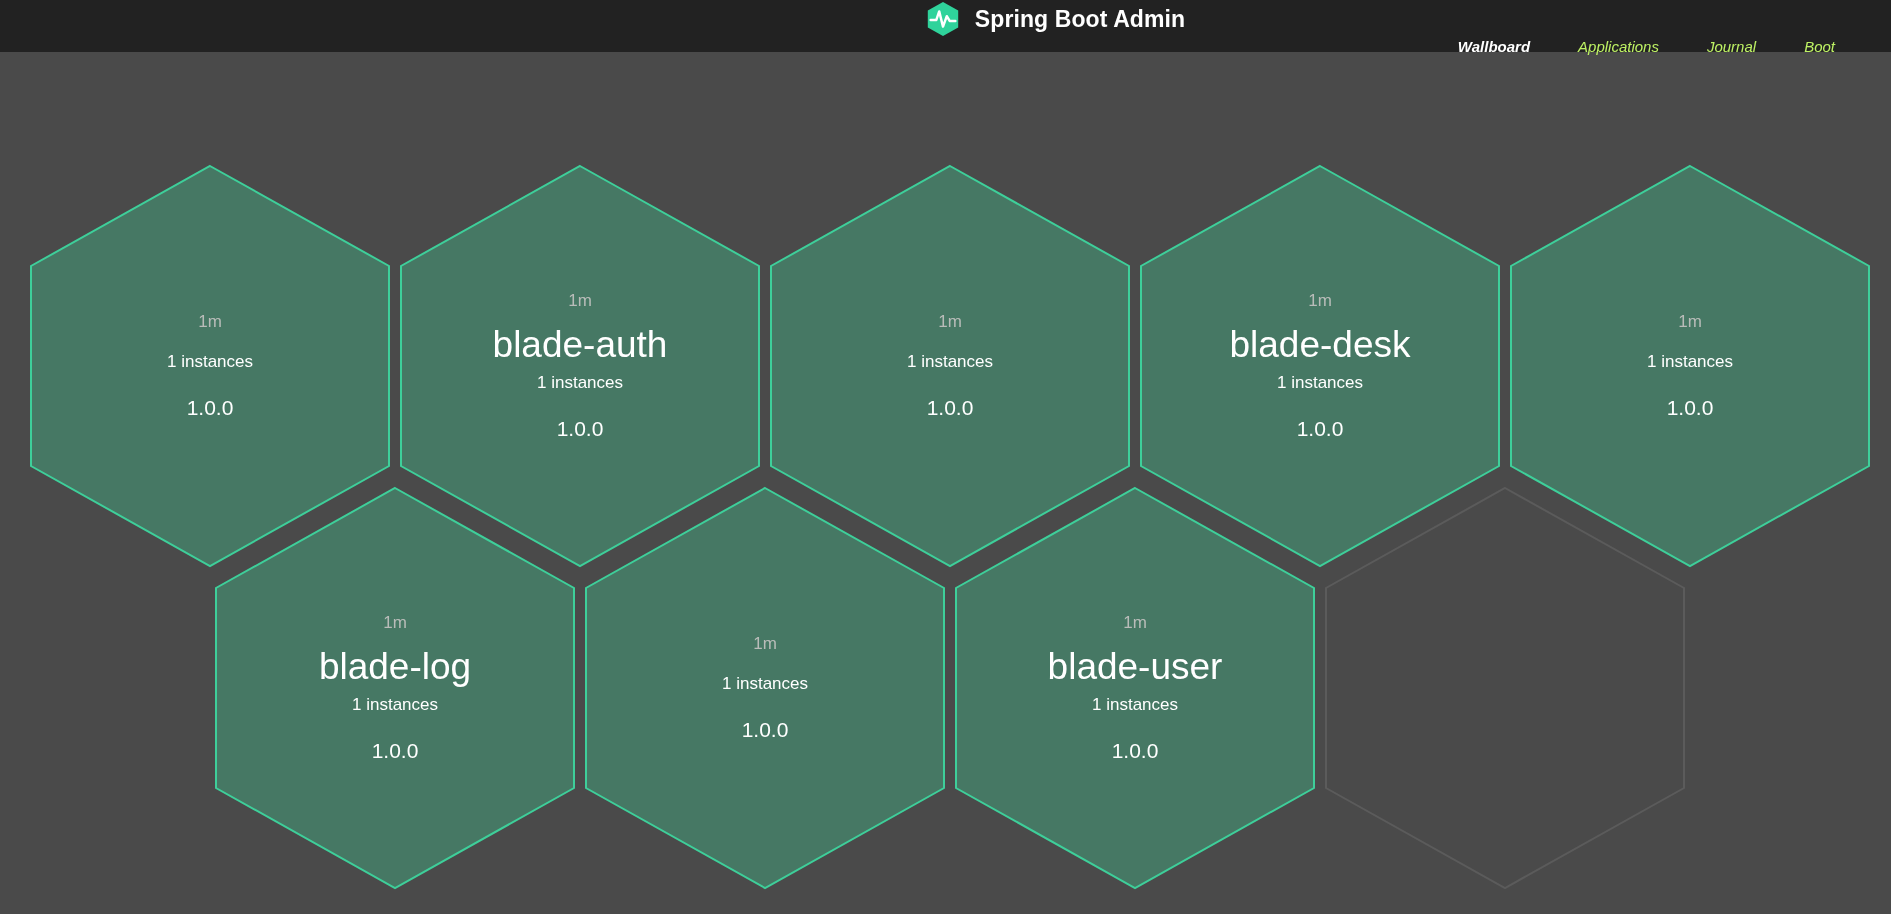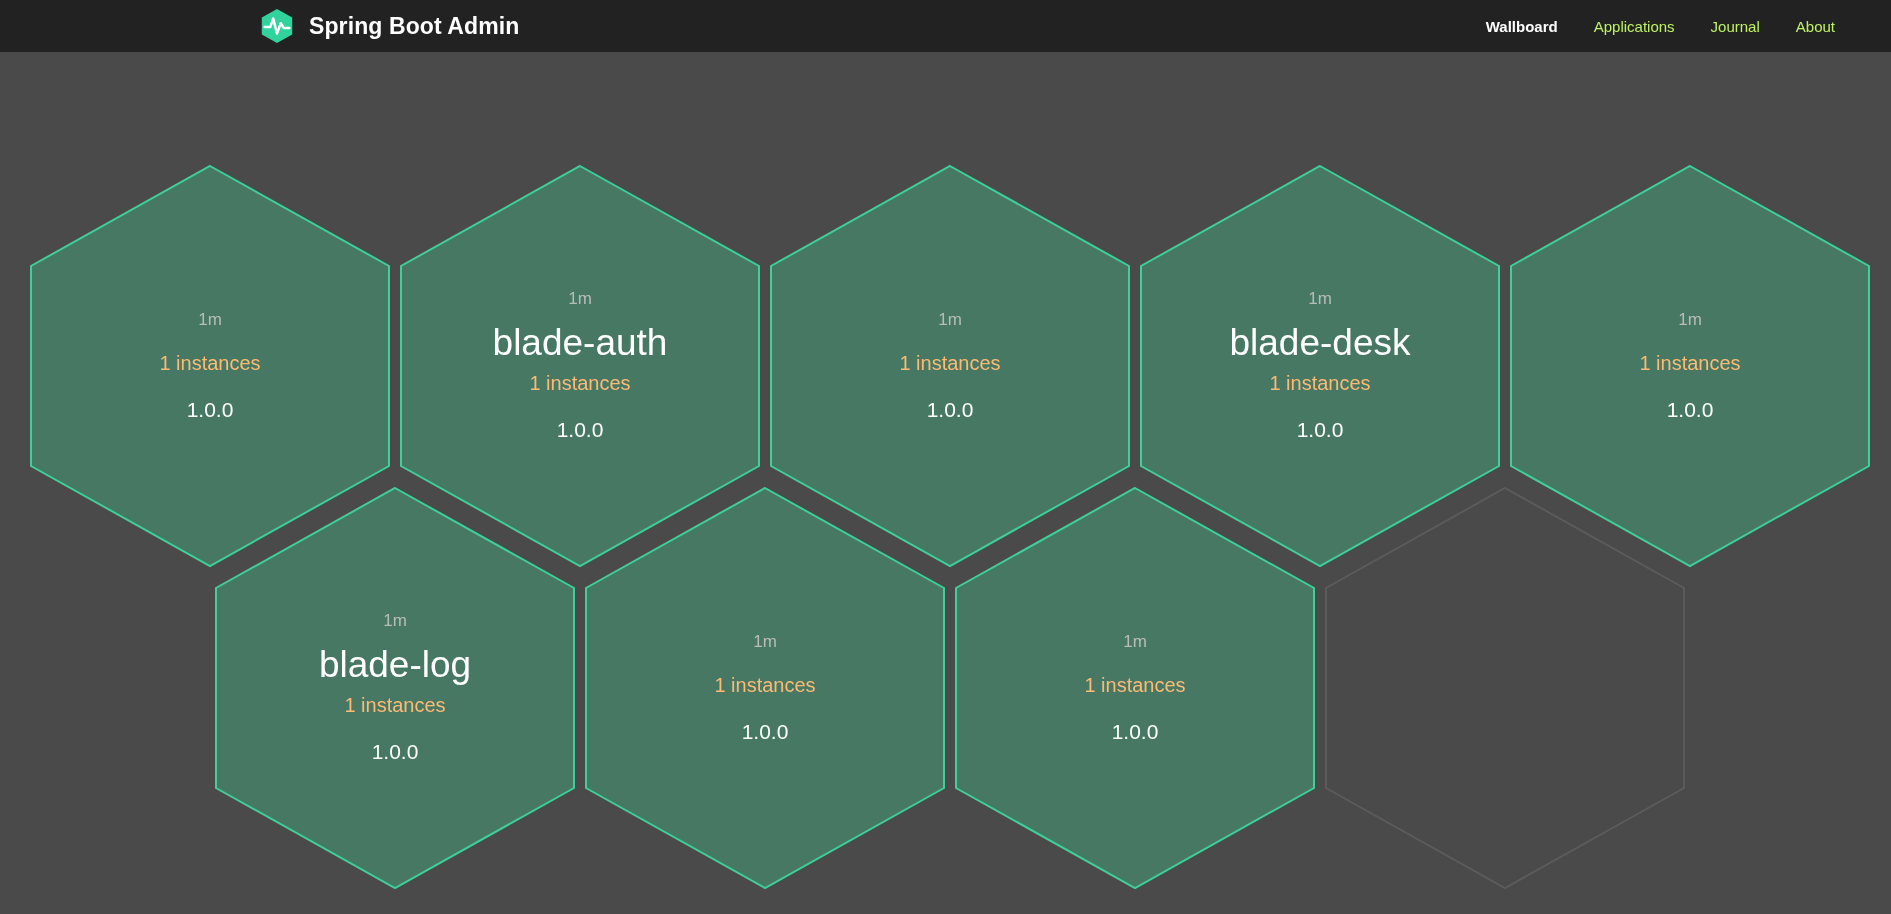--- a/index.html
+++ b/index.html
@@ -20,20 +20,21 @@
 
   
   .navbar {
     height: 52px;
     background: #222222;
     display: flex;
     align-items: center;
     padding: 0 40px 0 0;
     position: relative;
     z-index: 20;
+    flex-direction: column;
   }
 
   .brand {
     display: flex;
     align-items: center;
     gap: 13px;
     margin-left: 258px;
     text-decoration: none;
   }
 
@@ -49,22 +50,23 @@
     font-weight: 700;
     color: #ffffff;
     letter-spacing: 0.1px;
     white-space: nowrap;
   }
 
   .nav-menu {
     margin-left: auto;
     display: flex;
     align-items: center;
-    gap: 36px;
+    gap: 48px;
     padding-right: 16px;
+    font-style: italic;
   }
 
   .nav-item {
     font-size: 15px;
     color: #bef264;
     text-decoration: none;
     white-space: nowrap;
     cursor: pointer;
   }
   .nav-item.active {
@@ -137,22 +139,22 @@
   .hex-name {
     font-size: 37px;
     line-height: 1.12;
     color: #ffffff;
     font-weight: 400;
     word-break: break-word;
     max-width: 100%;
   }
 
   .hex-instances {
-    font-size: 20px;
-    color: #fdba74;
+    font-size: 17px;
+    color: #ffffff;
     line-height: 1.2;
     margin-top: 8px;
   }
 
   .hex-version {
     font-size: 21px;
     color: #ffffff;
     line-height: 1.2;
     margin-top: 22px;
   }
@@ -169,21 +171,21 @@
         <polyline points="7,21 13,21 16,12 20,28 24,17 27,22 33,22" fill="none" stroke="#ffffff" stroke-width="2.6" stroke-linejoin="round" stroke-linecap="round"></polyline>
       </svg>
     </span>
     <span class="brand-title">Spring Boot Admin</span>
   </a>
 
   <nav class="nav-menu">
     <a class="nav-item active" href="#">Wallboard</a>
     <a class="nav-item" href="#">Applications</a>
     <a class="nav-item" href="#">Journal</a>
-    <a class="nav-item" href="#">About</a>
+    <a class="nav-item" href="#">Boot</a>
   </nav>
 </div>
 
 <div class="wallboard">
   <div class="hex-grid">
 
     <div class="hex" style="left:28px;top:112px;">
       <svg viewBox="0 0 364 404" preserveAspectRatio="none">
         <polygon class="hex-body" points="182,2 361,102 361,302 182,402 3,302 3,102"></polygon>
       </svg>
@@ -262,20 +264,21 @@
         <div class="hex-version">1.0.0</div>
       </div>
     </div>
 
     <div class="hex" style="left:953px;top:434px;">
       <svg viewBox="0 0 364 404" preserveAspectRatio="none">
         <polygon class="hex-body" points="182,2 361,102 361,302 182,402 3,302 3,102"></polygon>
       </svg>
       <div class="hex-content">
         <div class="hex-uptime">1m</div>
+        <div class="hex-name">blade-user</div>
         <div class="hex-instances">1 instances</div>
         <div class="hex-version">1.0.0</div>
       </div>
     </div>
 
     <div class="hex empty" style="left:1323px;top:434px;">
       <svg viewBox="0 0 364 404" preserveAspectRatio="none">
         <polygon class="hex-body" points="182,2 361,102 361,302 182,402 3,302 3,102"></polygon>
       </svg>
     </div>

